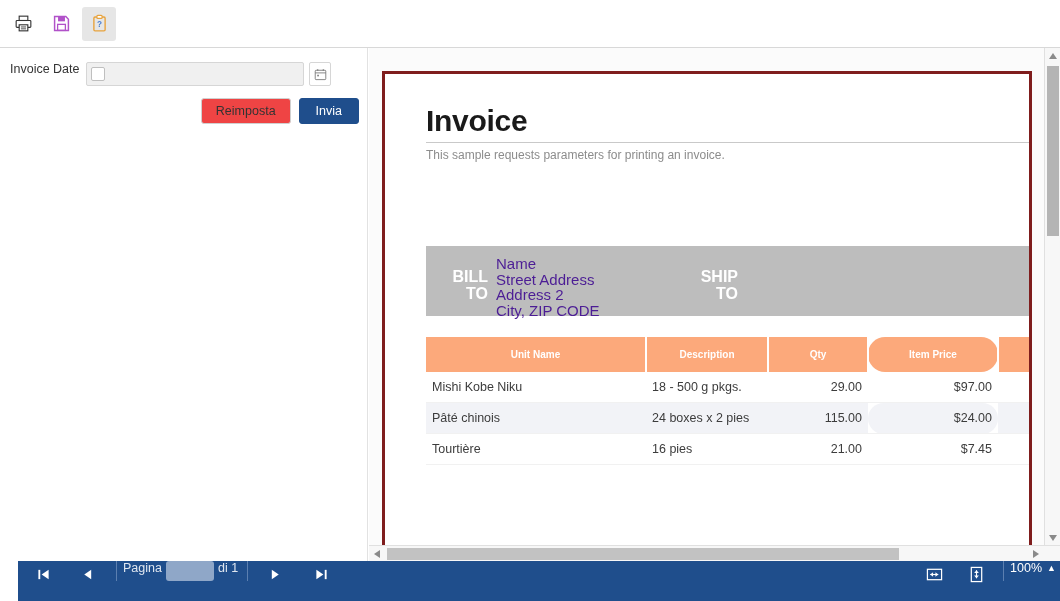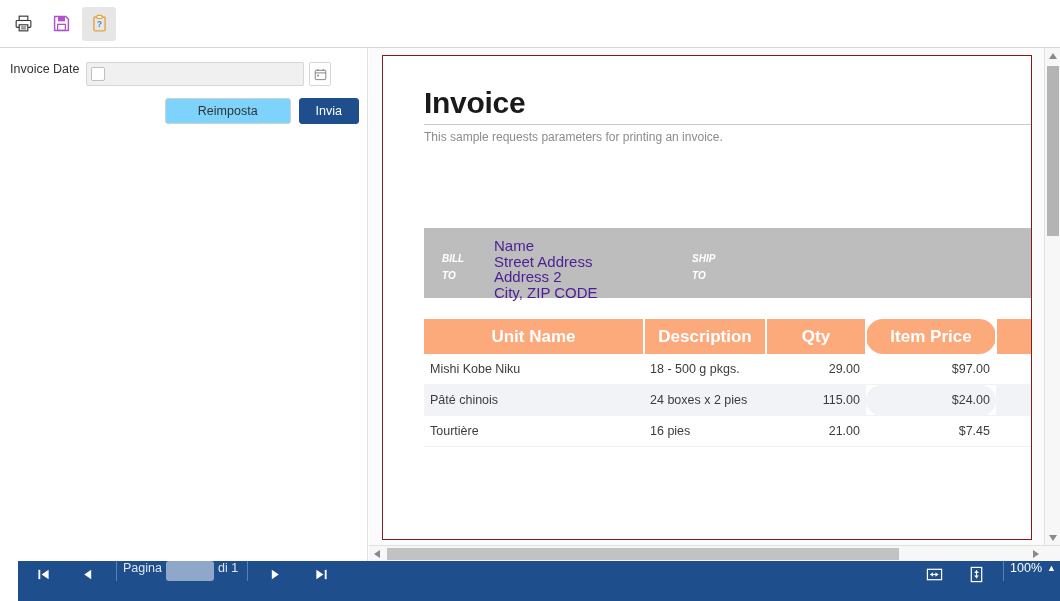--- a/index.html
+++ b/index.html
@@ -84,41 +84,41 @@
   }
   .pbtn {
     height: 26px;
     font-family: "Liberation Sans", sans-serif;
     font-size: 12.5px;
     border-radius: 3px;
     cursor: pointer;
     display: flex; align-items: center; justify-content: center;
   }
   #reset-button {
-    background: #7dd3fc; color: #333333;
+    background: #ef4444; color: #333333;
     border: 1px solid #d0d0d0;
-    padding: 0 32px;
+    padding: 0 14px;
   }
   #submit-button {
     background: #1f4e8c; color: #ffffff;
     border: 1px solid #1f4e8c;
     padding: 0 16px;
   }
 
   
   #viewer {
     position: absolute; left: 369px; top: 48px;
     width: 691px; height: 513px;
     background: #fbfbfb;
   }
   #page-canvas {
-    position: absolute; left: 13px; top: 7px;
+    position: absolute; left: 13px; top: 23px;
     width: 650px; height: 485px;
     background: #ffffff;
-    border: 1px solid #7f1d1d;
+    border: 3px solid #7f1d1d;
     overflow: hidden;
   }
 
   
   #doc { position: absolute; left: 41px; top: 30px; width: 700px; }
   #doc-title {
     font-size: 30px; font-weight: bold; color: #1a1a1a;
     letter-spacing: -0.3px;
   }
   #title-rule {
@@ -128,22 +128,22 @@
     margin-top: 5px; font-size: 12px; color: #8c8c8c;
   }
 
   #bill-band {
     position: absolute; left: 0; top: 142px;
     width: 660px; height: 70px;
     background: #bdbdbd;
   }
   .band-tag {
     position: absolute;
-    color: #ffffff; font-weight: bold; font-size: 10px;
-    line-height: 17px; text-align: left; font-style: italic;
+    color: #ffffff; font-weight: bold; font-size: 16px;
+    line-height: 17px; text-align: right;
   }
   #bill-tag { left: 18px; top: 22px; width: 44px; }
   #ship-tag { left: 268px; top: 22px; width: 44px; }
   #bill-address {
     position: absolute; left: 70px; top: 10px;
     color: #4c1d95; font-size: 15px; line-height: 15.5px;
   }
   #meta-block {
     position: absolute; left: 392px; top: 12px;
     font-size: 12.5px; color: #f5f5f5; line-height: 18px;
@@ -155,21 +155,21 @@
   #items-table {
     position: absolute; left: 0; top: 233px;
     width: 660px;
     border-collapse: collapse;
     font-size: 12.5px;
   }
   #items-table thead th {
     background: #fca97b;
     color: #ffffff;
     font-weight: bold;
-    font-size: 17px;
+    font-size: 10px;
     height: 35px;
     border-right: 2px solid #ffffff;
     text-align: center;
   }
   #items-table thead th:last-child { border-right: none; }
   #items-table tbody td {
     height: 23.5px;
     color: #3c3c3c;
     padding: 8px 6px;
     border-bottom: 1px solid #f1f1f1;

